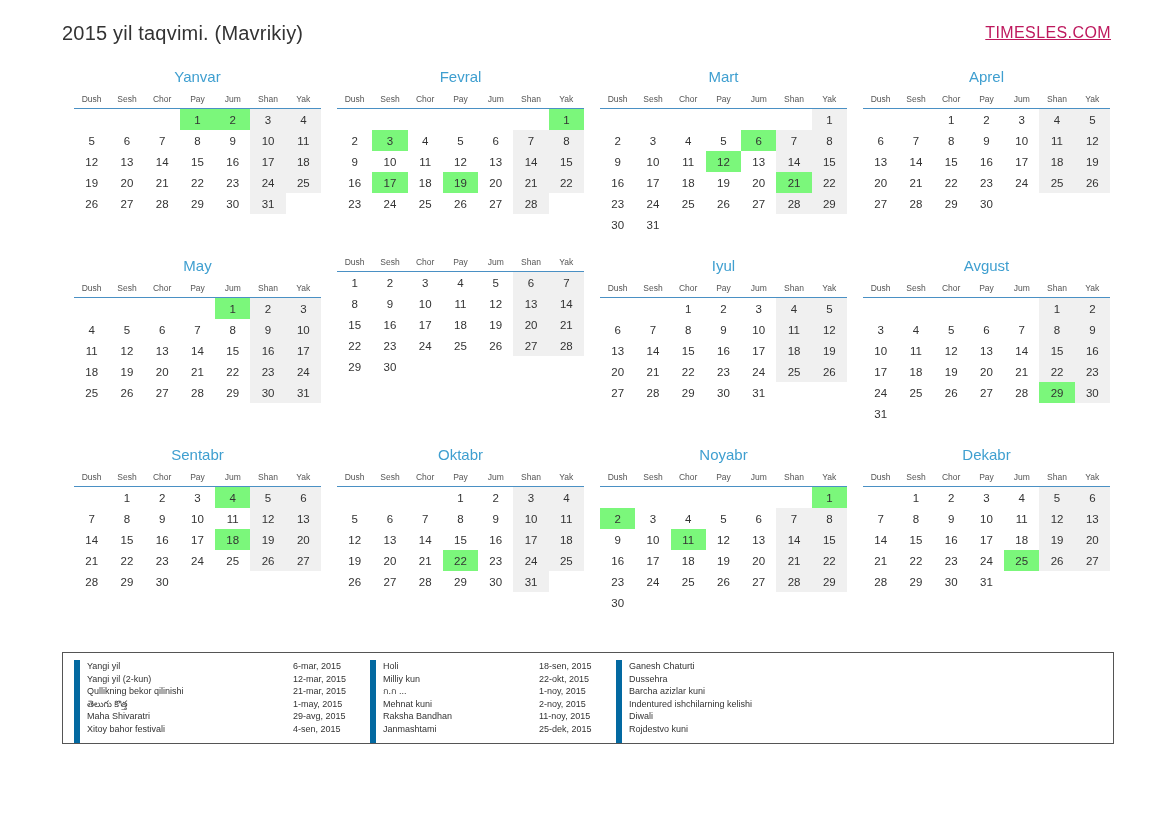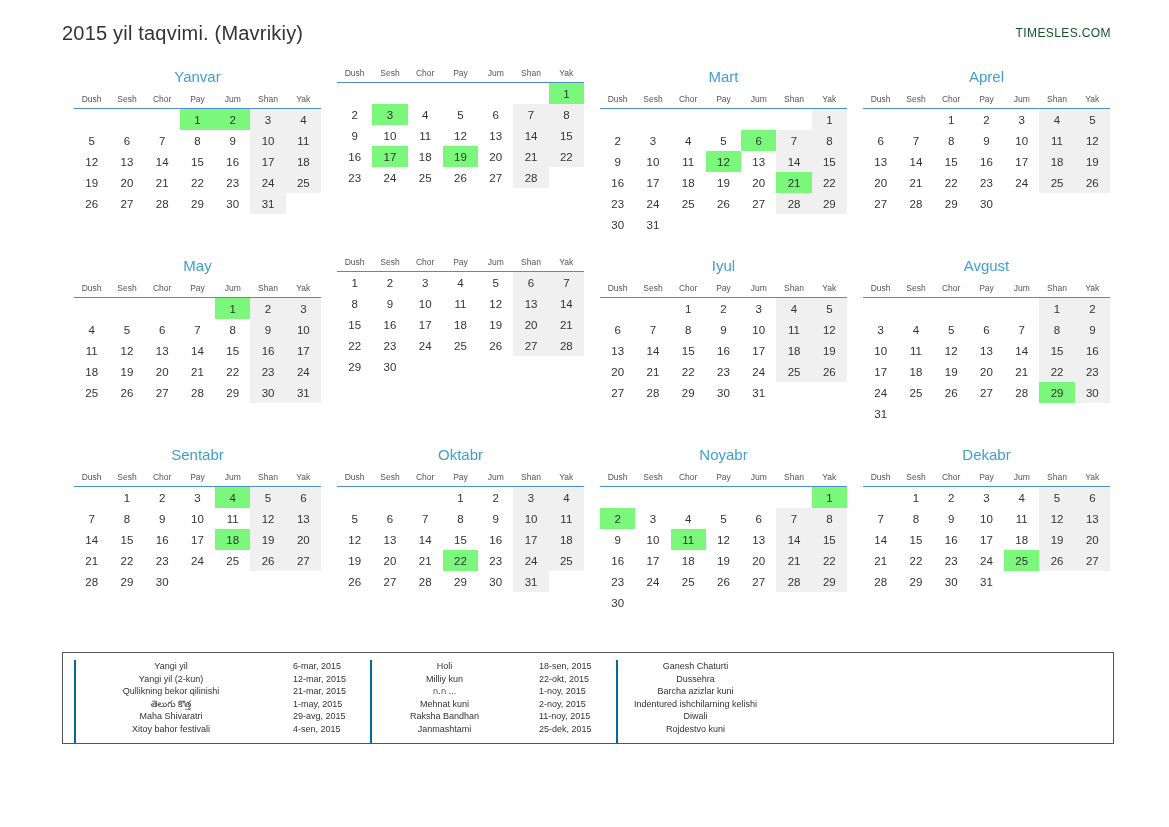--- a/index.html
+++ b/index.html
@@ -32,23 +32,24 @@
     align-items: center;
     justify-content: space-between;
   }
   .page-title {
     font-size: 20px;
     color: #333333;
     font-weight: normal;
     letter-spacing: 0.2px;
   }
   .brand {
-    font-size: 12px;
-    color: #14532d;
+    font-size: 16px;
+    color: #be185d;
     letter-spacing: 0.4px;
+    text-decoration: underline;
   }
   .months-grid {
     position: absolute;
     top: 68px;
     left: 62px;
     width: 1052px;
     display: flex;
     flex-wrap: wrap;
   }
   .month {
@@ -112,24 +113,23 @@
     display: flex;
     flex-direction: column;
     padding-left: 10px;
     box-sizing: border-box;
   }
   .legend-col.dates {
     width: 78px;
   }
   .legend-col.names {
     width: 185px;
-    border-left: 2px solid #0369a1;
+    border-left: 6px solid #0369a1;
     padding-left: 7px;
     margin-left: 3px;
-    align-items: center;
   }
   .legend-row {
     font-size: 9px;
     color: #333;
     line-height: 12.6px;
     white-space: nowrap;
     overflow: hidden;
   }
   .legend-group {
     display: flex;
@@ -213,20 +213,21 @@
                 <td class="">30</td>
                 <td class="wk">31</td>
                 <td class="empty"></td>
               </tr>
             </tbody>
           </table>
         </div>
       </div>
       <div class="month">
         <div class="month-inner">
+          <div class="month-name">Fevral</div>
           <table class="cal">
             <thead>
               <tr>
                 <th>Dush</th>
                 <th>Sesh</th>
                 <th>Chor</th>
                 <th>Pay</th>
                 <th>Jum</th>
                 <th>Shan</th>
                 <th>Yak</th>

